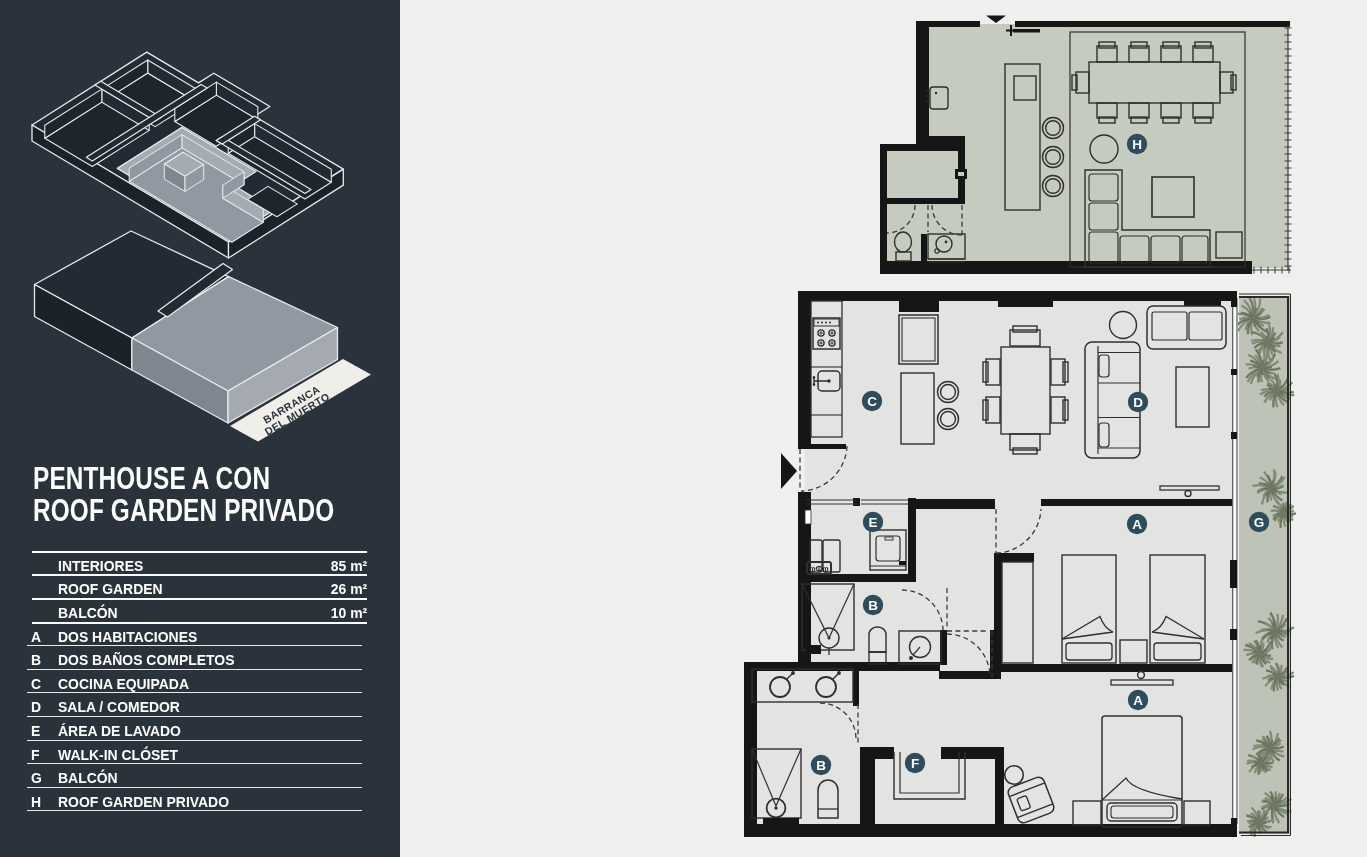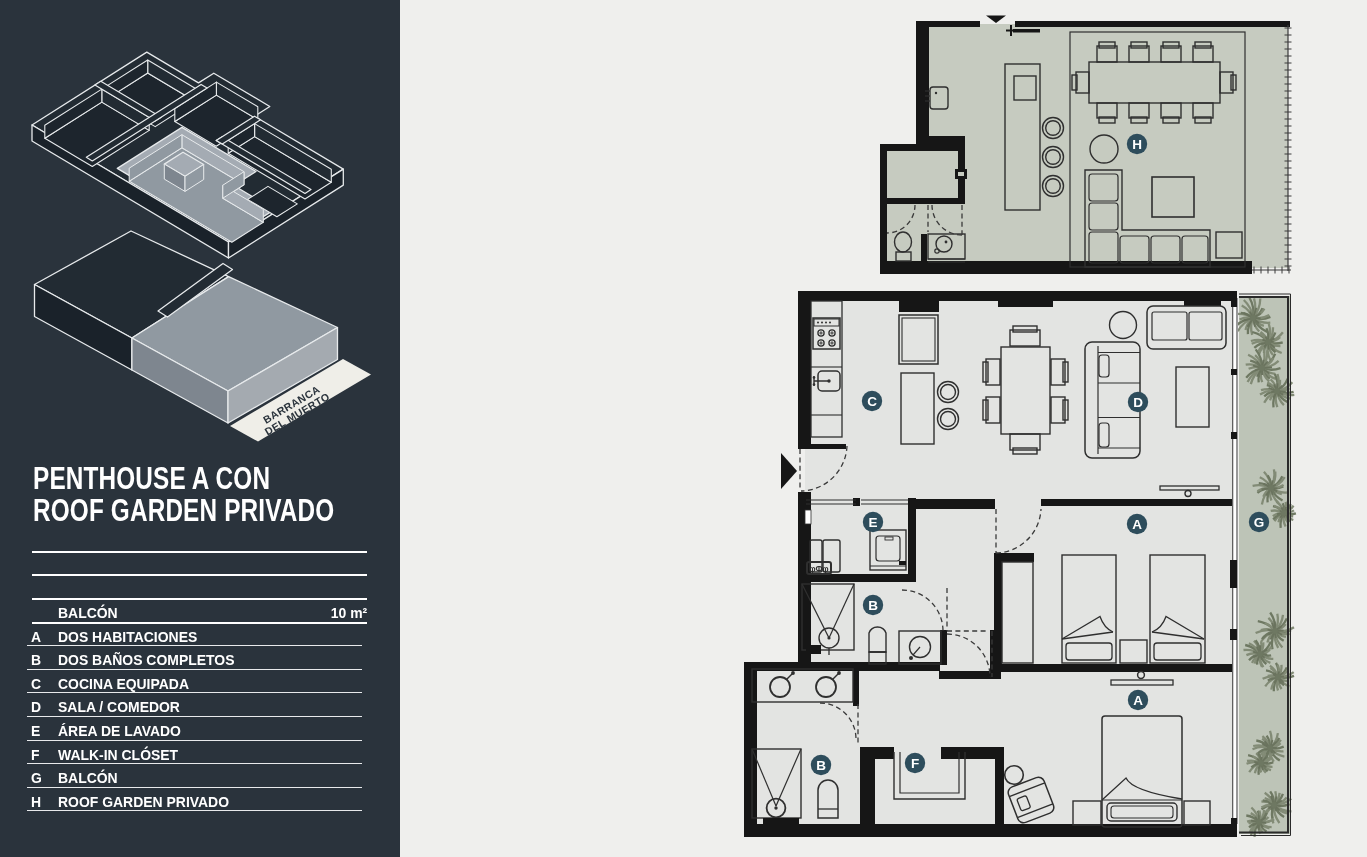--- a/index.html
+++ b/index.html
@@ -73,21 +73,29 @@
 
 <polygon points="230,426 343,359 371,374.5 258,441.5" fill="#efeee8" stroke="none" stroke-width="0" stroke-linejoin="round"></polygon>
 <text x="0" y="0" transform="translate(296,412) rotate(-30.5)" fill="#2a333c" font-size="10.5" font-weight="bold" text-anchor="middle" style="letter-spacing:.4px"><tspan x="0" dy="-5">BARRANCA</tspan><tspan x="0" dy="11">DEL MUERTO</tspan></text>
 </g>
 </svg>
 </div>
 
 <div class="title">PENTHOUSE A CON<br>ROOF GARDEN PRIVADO</div>
 
 <div class="hline thick" style="top:551px"></div>
+<div class="spec" style="top:557px">
+      <span class="sk">INTERIORES</span>
+      <span class="sv">85 m²</span>
+    </div>
 <div class="hline thick" style="top:574px"></div>
+<div class="spec" style="top:580px">
+      <span class="sk">ROOF GARDEN</span>
+      <span class="sv">26 m²</span>
+    </div>
 <div class="hline thick" style="top:598px"></div>
 <div class="spec" style="top:604px">
       <span class="sk">BALCÓN</span>
       <span class="sv">10 m²</span>
     </div>
 <div class="hline thick" style="top:622px"></div>
 
 <div class="row" style="top:628px">
       <span class="rk">A</span>
       <span class="rv">DOS HABITACIONES</span>

